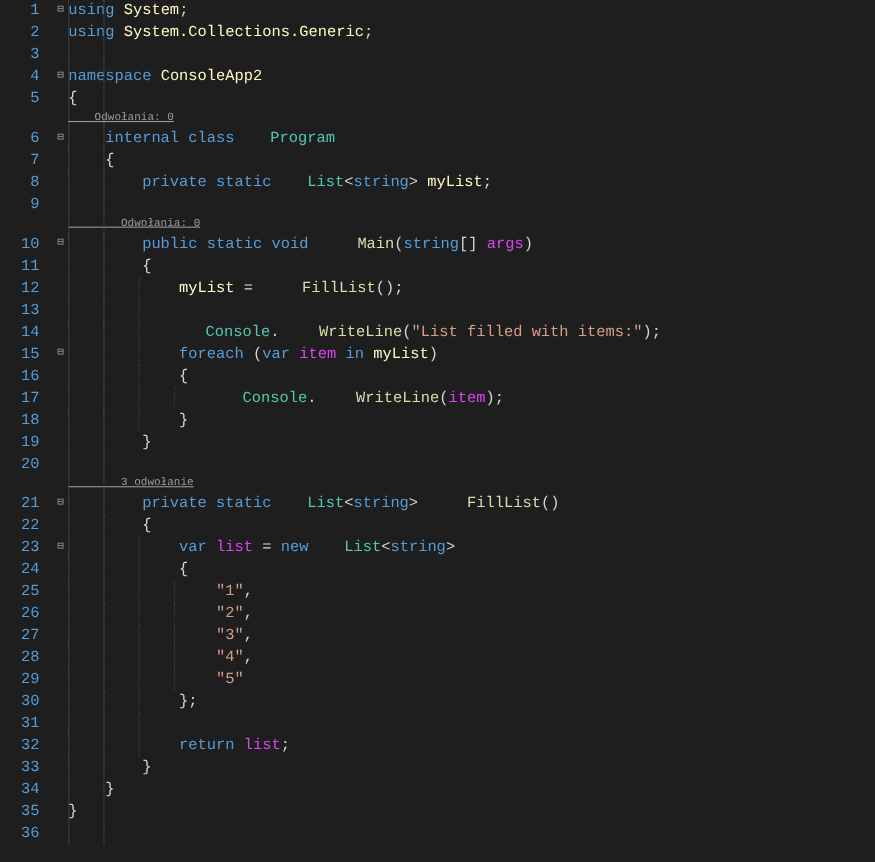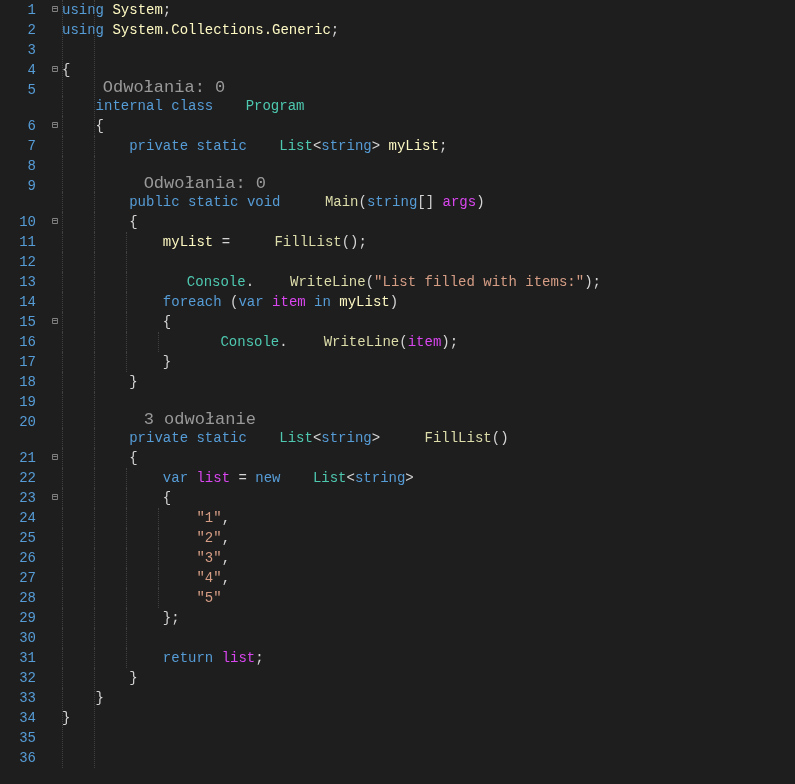--- a/index.html
+++ b/index.html
@@ -38,23 +38,24 @@
   }
   .fold-col .codelens { height:16px; }
   .code-col { flex:1; position:relative; }
   .line {
     height:20px; line-height:20px;
     white-space:pre;
     position:relative;
   }
   .codelens-line {
     height:16px; line-height:16px;
-    font-size:17px;
+    font-size:10px;
     color:#999999;
     white-space:pre;
+    text-decoration:underline;
   }
   .indent-guide {
     position:absolute;
     top:0; bottom:0;
     border-left:1px dotted #404040;
   }
   
   .kw   { color:#569cd6; }   
   .cls  { color:#4ec9b0;padding-left:24px; }   
   .mth  { color:#dcdcaa;padding-left:36px; }   
@@ -154,20 +155,21 @@
     <div class="fold"></div>
     <div class="fold"></div>
     <div class="fold"></div>
   </div>
 
   <div class="code-col">
 
 <div class="line"><span class="kw">using</span><span class="pln"> </span><span class="pln">System</span><span class="pun">;</span></div>
 <div class="line"><span class="kw">using</span><span class="pln"> </span><span class="pln">System.Collections.Generic</span><span class="pun">;</span></div>
 <div class="line"></div>
+<div class="line"><span class="kw">namespace</span><span class="pln"> </span><span class="pln">ConsoleApp2</span></div>
 <div class="line"><span class="pun">{</span></div>
 
 <div class="codelens-line"><span class="indent-guide lvl0"></span>    <span>Odwołania: 0</span></div>
 <div class="line"><span class="indent-guide lvl0"></span>    <span class="kw">internal</span><span class="pln"> </span><span class="kw">class</span><span class="pln"> </span><span class="cls">Program</span></div>
 <div class="line"><span class="indent-guide lvl0"></span>    <span class="pun">{</span></div>
 <div class="line"><span class="indent-guide lvl0"></span><span class="indent-guide lvl1"></span>        <span class="kw">private</span><span class="pln"> </span><span class="kw">static</span><span class="pln"> </span><span class="cls">List</span><span class="pun">&lt;</span><span class="kw">string</span><span class="pun">&gt;</span><span class="pln"> </span><span class="pln">myList</span><span class="pun">;</span></div>
 <div class="line"><span class="indent-guide lvl0"></span><span class="indent-guide lvl1"></span></div>
 
 <div class="codelens-line"><span class="indent-guide lvl0"></span><span class="indent-guide lvl1"></span>        <span>Odwołania: 0</span></div>
 <div class="line"><span class="indent-guide lvl0"></span><span class="indent-guide lvl1"></span>        <span class="kw">public</span><span class="pln"> </span><span class="kw">static</span><span class="pln"> </span><span class="kw">void</span><span class="pln"> </span><span class="mth">Main</span><span class="pun">(</span><span class="kw">string</span><span class="pun">[]</span><span class="pln"> </span><span class="var">args</span><span class="pun">)</span></div>

